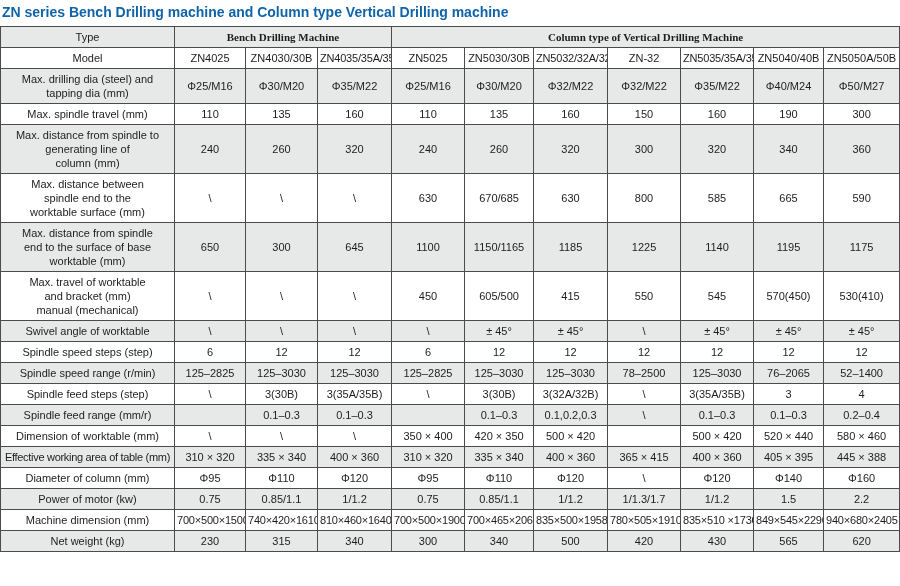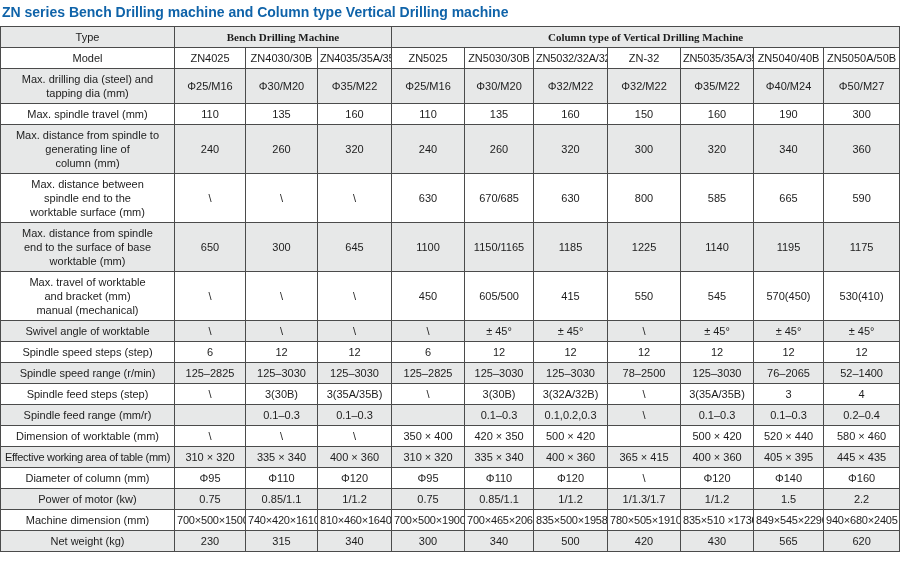--- a/index.html
+++ b/index.html
@@ -273,21 +273,21 @@
           <td class="row-label label-sm">Effective working area of table (mm)</td>
           <td>310 × 320</td>
           <td>335 × 340</td>
           <td>400 × 360</td>
           <td>310 × 320</td>
           <td>335 × 340</td>
           <td>400 × 360</td>
           <td>365 × 415</td>
           <td>400 × 360</td>
           <td>405 × 395</td>
-          <td>445 × 435</td>
+          <td>445 × 388</td>
         </tr>
         <tr>
           <td class="row-label">Diameter of column (mm)</td>
           <td>Φ95</td>
           <td>Φ110</td>
           <td>Φ120</td>
           <td>Φ95</td>
           <td>Φ110</td>
           <td>Φ120</td>
           <td>\</td>

